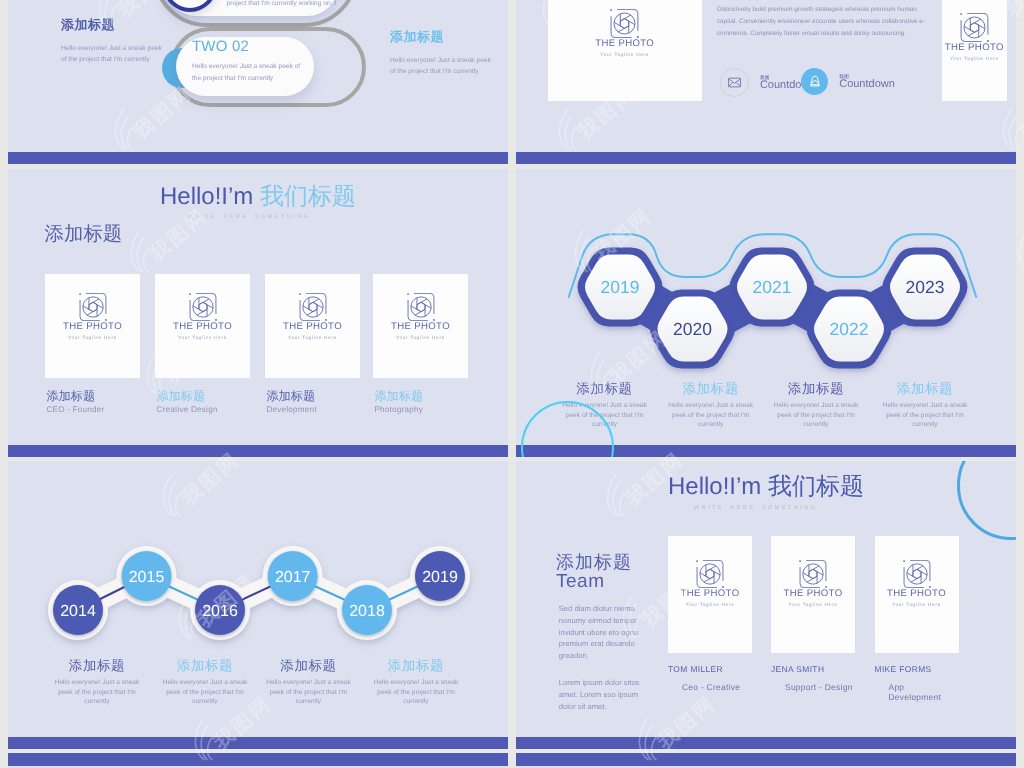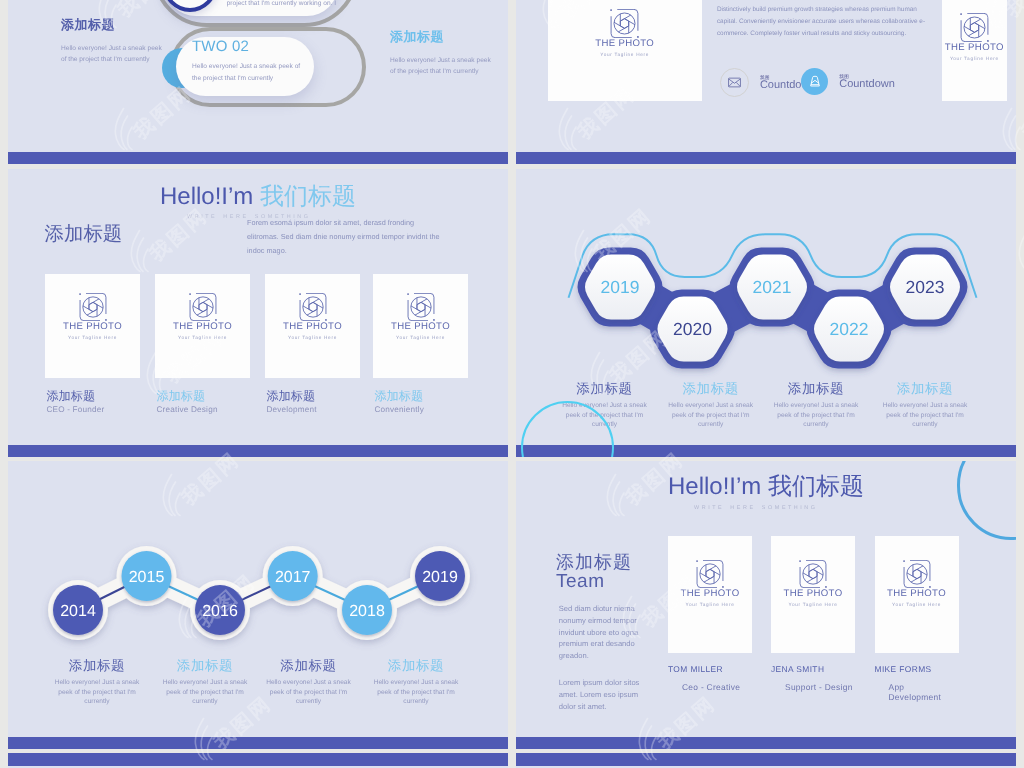--- a/index.html
+++ b/index.html
@@ -233,21 +233,20 @@
   </div>
   <div class="bar bar-b"></div>
 </div>
 
 <div class="slide col-l row2">
   <div class="s3-head">
     <span class="hd">Hello!I’</span><span class="hd">m</span> <span class="hl">我们标题</span>
   </div>
   <div class="s3-sub">W R I T E    H E R E    S O M E T H I N G</div>
   <div class="s3-side">添加标题</div>
-  <div class="s3-para">Forem esomá ipsum dolor sit amet, derasd fronding elitromas. Sed diam dnie nonumy eirmod tempor invidnt the indoc mago.</div>
 
   <div class="s3-card s3-c0 tone-dark">
     <div class="photo">
       <div class="plogo" style="top:19px">
         <svg width="28" height="28" viewBox="4 4 40 40">
               <use href="#ap"></use>
             </svg>
         <div class="ptitle">THE PHOTO</div>
         <div class="ptag">Your Tagline Here</div>
       </div>
@@ -288,21 +287,21 @@
     <div class="photo">
       <div class="plogo" style="top:19px">
         <svg width="28" height="28" viewBox="4 4 40 40">
               <use href="#ap"></use>
             </svg>
         <div class="ptitle">THE PHOTO</div>
         <div class="ptag">Your Tagline Here</div>
       </div>
     </div>
     <div class="s3-name">添加标题</div>
-    <div class="s3-role">Conveniently</div>
+    <div class="s3-role">Photography</div>
   </div>
 
   <div class="bar bar-b"></div>
 </div>
 
 <div class="slide col-r row2">
   <svg class="s4-stage" viewBox="0 0 500 288">
     <defs>
       <filter id="hxsh" x="-30%" y="-30%" width="160%" height="160%">
         <feDropShadow dx="0" dy="3" stdDeviation="3" flood-color="#3a3f7a" flood-opacity="0.28"></feDropShadow>

